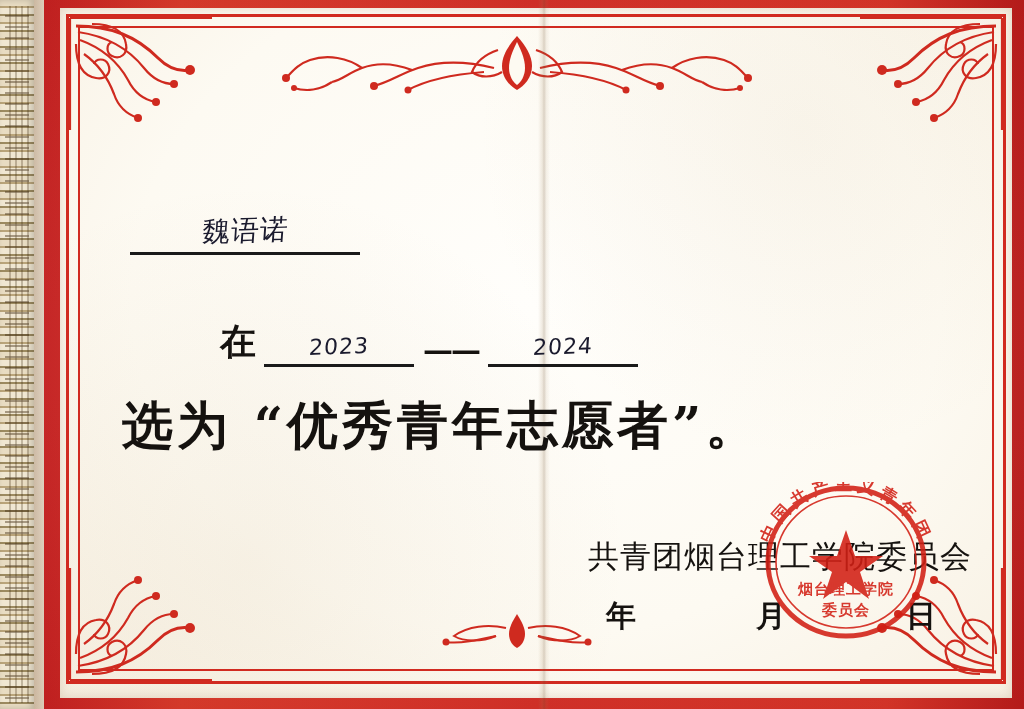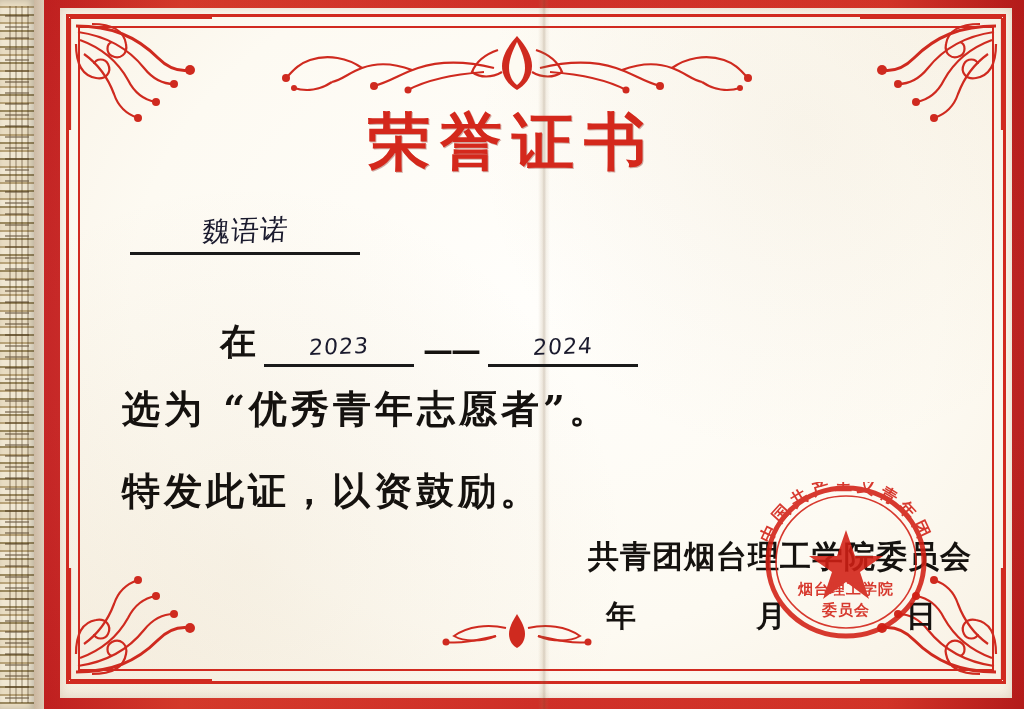--- a/index.html
+++ b/index.html
@@ -212,37 +212,37 @@
   .dash {
     display: inline-block;
     width: 66px;
     text-align: center;
     font-size: 30px;
     letter-spacing: -2px;
   }
 
   
   .line-award {
-    left: 122px; top: 384px;
-    font-size: 38px;
+    left: 122px; top: 392px;
+    font-size: 51px;
     letter-spacing: 4px;
   }
   
   .line-issue {
     left: 122px; top: 466px;
     font-size: 38px;
     letter-spacing: 4px;
   }
 
   
   .issuer {
     position: absolute;
     left: 588px; top: 536px;
     font-family: "DejaVu Serif", "Liberation Serif", serif;
-    font-weight: bold;
+    font-weight: normal;
     font-size: 31px;
     letter-spacing: 1px;
     color: #15120f;
     white-space: nowrap;
   }
 
   
   .date-line {
     position: absolute;
     left: 606px; top: 596px;
@@ -395,42 +395,40 @@
       <path d="M116 20 C134 16 154 18 168 28 C158 34 140 34 126 28"></path>
       <path d="M84 28 C66 32 48 36 34 34"></path>
       <path d="M126 28 C144 32 162 36 176 34"></path>
       <circle cx="34" cy="34" r="3.5" fill="currentColor" stroke="none"></circle>
       <circle cx="176" cy="34" r="3.5" fill="currentColor" stroke="none"></circle>
     </svg>
   </div>
 
   <div class="crease"></div>
 
-  <div class="title">荣誉证书</div>
 
   <div class="body-text line-name">
     <span class="name-blank">
       <span class="handwritten">魏语诺</span>
     </span>
   </div>
 
   <div class="body-text line-year">
     <span>在</span>
     <span class="year-blank">
       <span class="handwritten">2023</span>
     </span>
     <span class="dash">——</span>
     <span class="year-blank">
       <span class="handwritten">2024</span>
     </span>
   </div>
 
   <div class="body-text line-award">选为 “优秀青年志愿者”。</div>
 
-  <div class="body-text line-issue">特发此证，以资鼓励。</div>
 
   <div class="issuer">共青团烟台理工学院委员会</div>
 
   <div class="date-line">
     <span>年</span>
     <span>月</span>
     <span>日</span>
   </div>
 
   <div class="seal">

